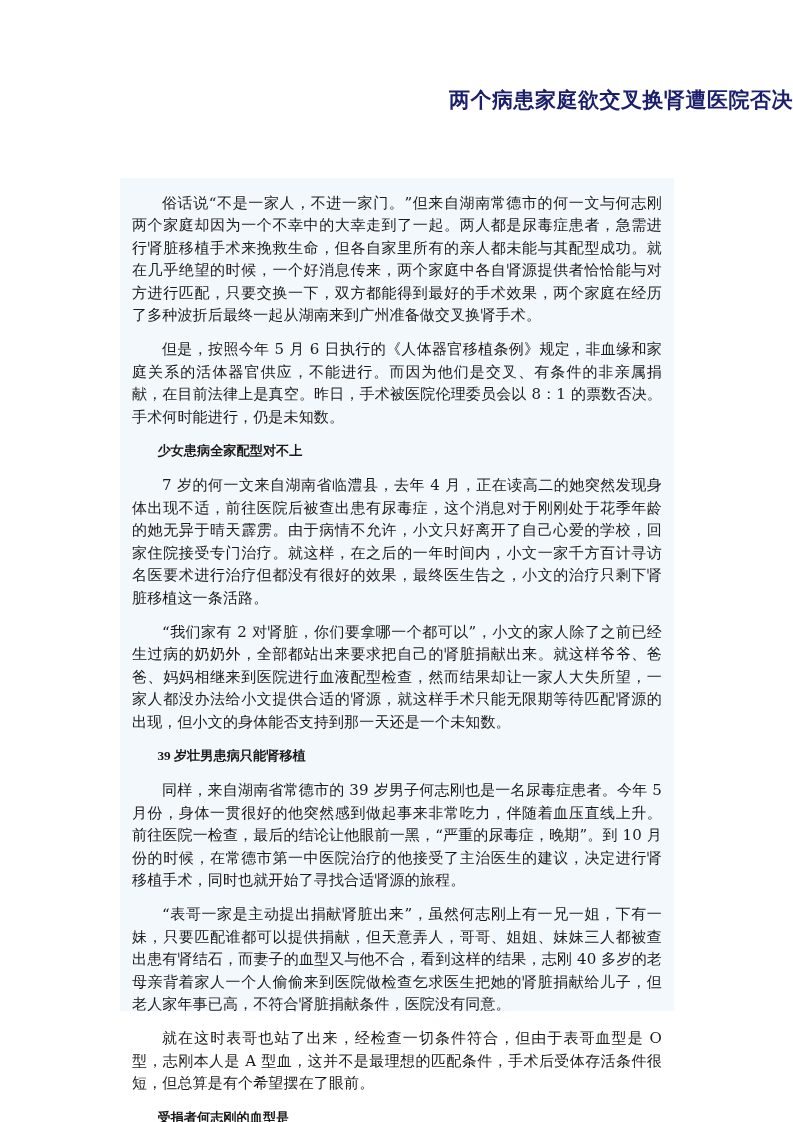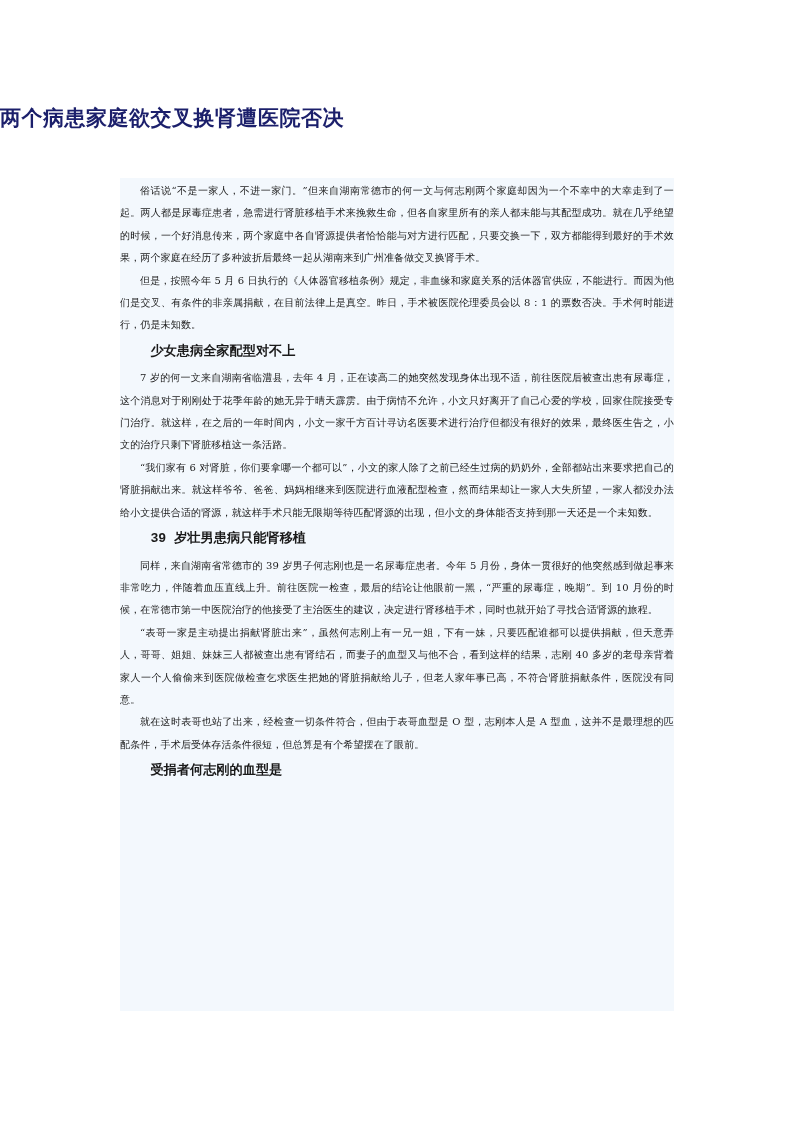--- a/index.html
+++ b/index.html
@@ -1,36 +1,36 @@
 <!DOCTYPE html>
 <html><head>
 <meta charset="utf-8">
 <style>
   html, body { margin: 0; padding: 0; background: #ffffff; }
   body { width: 793px; height: 1122px; position: relative; overflow: hidden;
          font-family: "DejaVu Serif", "Liberation Serif", serif; color: #1a1a1a; }
-  .title { position: absolute; top: 104px; left: 0; width: 793px; text-align: left;
+  .title { position: absolute; top: 86px; left: 0; width: 793px; text-align: right;
            font-family: "DejaVu Sans", "Liberation Sans", sans-serif; font-weight: bold;
            font-size: 21px; color: #1b1f6b; letter-spacing: 0.5px; margin: 0; }
   .article { position: absolute; top: 178px; left: 120px; width: 554px; height: 833px;
              background: #f3f8fd; box-sizing: border-box; padding: 2px 0 0 0; }
-  .p { margin: 0; font-size: 10px; line-height: 22.4px; text-indent: 2em;
+  .p { margin: 12px; font-size: 15px; line-height: 22.4px; text-indent: 2em;
        text-align: justify; letter-spacing: 0.15px; }
-  .h { margin: 4px; font-size: 13.2px; line-height: 22.4px; text-indent: 2em;
-       font-weight: bold; font-family: Liberation Mono, monospace; }
+  .h { margin: 11px; font-size: 13.2px; line-height: 22.4px; text-indent: 2em;
+       font-weight: bold; font-family: Liberation Serif, serif; }
 </style>
 </head>
 <body>
 
 <h1 class="title">两个病患家庭欲交叉换肾遭医院否决</h1>
 
 <div class="article">
   <p class="p">俗话说“不是一家人，不进一家门。”但来自湖南常德市的何一文与何志刚两个家庭却因为一个不幸中的大幸走到了一起。两人都是尿毒症患者，急需进行肾脏移植手术来挽救生命，但各自家里所有的亲人都未能与其配型成功。就在几乎绝望的时候，一个好消息传来，两个家庭中各自肾源提供者恰恰能与对方进行匹配，只要交换一下，双方都能得到最好的手术效果，两个家庭在经历了多种波折后最终一起从湖南来到广州准备做交叉换肾手术。</p>
   <p class="p">但是，按照今年 5 月 6 日执行的《人体器官移植条例》规定，非血缘和家庭关系的活体器官供应，不能进行。而因为他们是交叉、有条件的非亲属捐献，在目前法律上是真空。昨日，手术被医院伦理委员会以 8：1 的票数否决。手术何时能进行，仍是未知数。</p>
   <p class="h">少女患病全家配型对不上</p>
   <p class="p">7 岁的何一文来自湖南省临澧县，去年 4 月，正在读高二的她突然发现身体出现不适，前往医院后被查出患有尿毒症，这个消息对于刚刚处于花季年龄的她无异于晴天霹雳。由于病情不允许，小文只好离开了自己心爱的学校，回家住院接受专门治疗。就这样，在之后的一年时间内，小文一家千方百计寻访名医要术进行治疗但都没有很好的效果，最终医生告之，小文的治疗只剩下肾脏移植这一条活路。</p>
-  <p class="p">“我们家有 6 对肾脏，你们要拿哪一个都可以”，小文的家人除了之前已经生过病的奶奶外，全部都站出来要求把自己的肾脏捐献出来。就这样爷爷、爸爸、妈妈相继来到医院进行血液配型检查，然而结果却让一家人大失所望，一家人都没办法给小文提供合适的肾源，就这样手术只能无限期等待匹配肾源的出现，但小文的身体能否支持到那一天还是一个未知数。</p>
+  <p class="p">“我们家有 2 对肾脏，你们要拿哪一个都可以”，小文的家人除了之前已经生过病的奶奶外，全部都站出来要求把自己的肾脏捐献出来。就这样爷爷、爸爸、妈妈相继来到医院进行血液配型检查，然而结果却让一家人大失所望，一家人都没办法给小文提供合适的肾源，就这样手术只能无限期等待匹配肾源的出现，但小文的身体能否支持到那一天还是一个未知数。</p>
   <p class="h">39 岁壮男患病只能肾移植</p>
   <p class="p">同样，来自湖南省常德市的 39 岁男子何志刚也是一名尿毒症患者。今年 5 月份，身体一贯很好的他突然感到做起事来非常吃力，伴随着血压直线上升。前往医院一检查，最后的结论让他眼前一黑，“严重的尿毒症，晚期”。到 10 月份的时候，在常德市第一中医院治疗的他接受了主治医生的建议，决定进行肾移植手术，同时也就开始了寻找合适肾源的旅程。</p>
   <p class="p">“表哥一家是主动提出捐献肾脏出来”，虽然何志刚上有一兄一姐，下有一妹，只要匹配谁都可以提供捐献，但天意弄人，哥哥、姐姐、妹妹三人都被查出患有肾结石，而妻子的血型又与他不合，看到这样的结果，志刚 40 多岁的老母亲背着家人一个人偷偷来到医院做检查乞求医生把她的肾脏捐献给儿子，但老人家年事已高，不符合肾脏捐献条件，医院没有同意。</p>
   <p class="p">就在这时表哥也站了出来，经检查一切条件符合，但由于表哥血型是 O 型，志刚本人是 A 型血，这并不是最理想的匹配条件，手术后受体存活条件很短，但总算是有个希望摆在了眼前。</p>
   <p class="h">受捐者何志刚的血型是</p>
 </div>
 
 </body></html>

